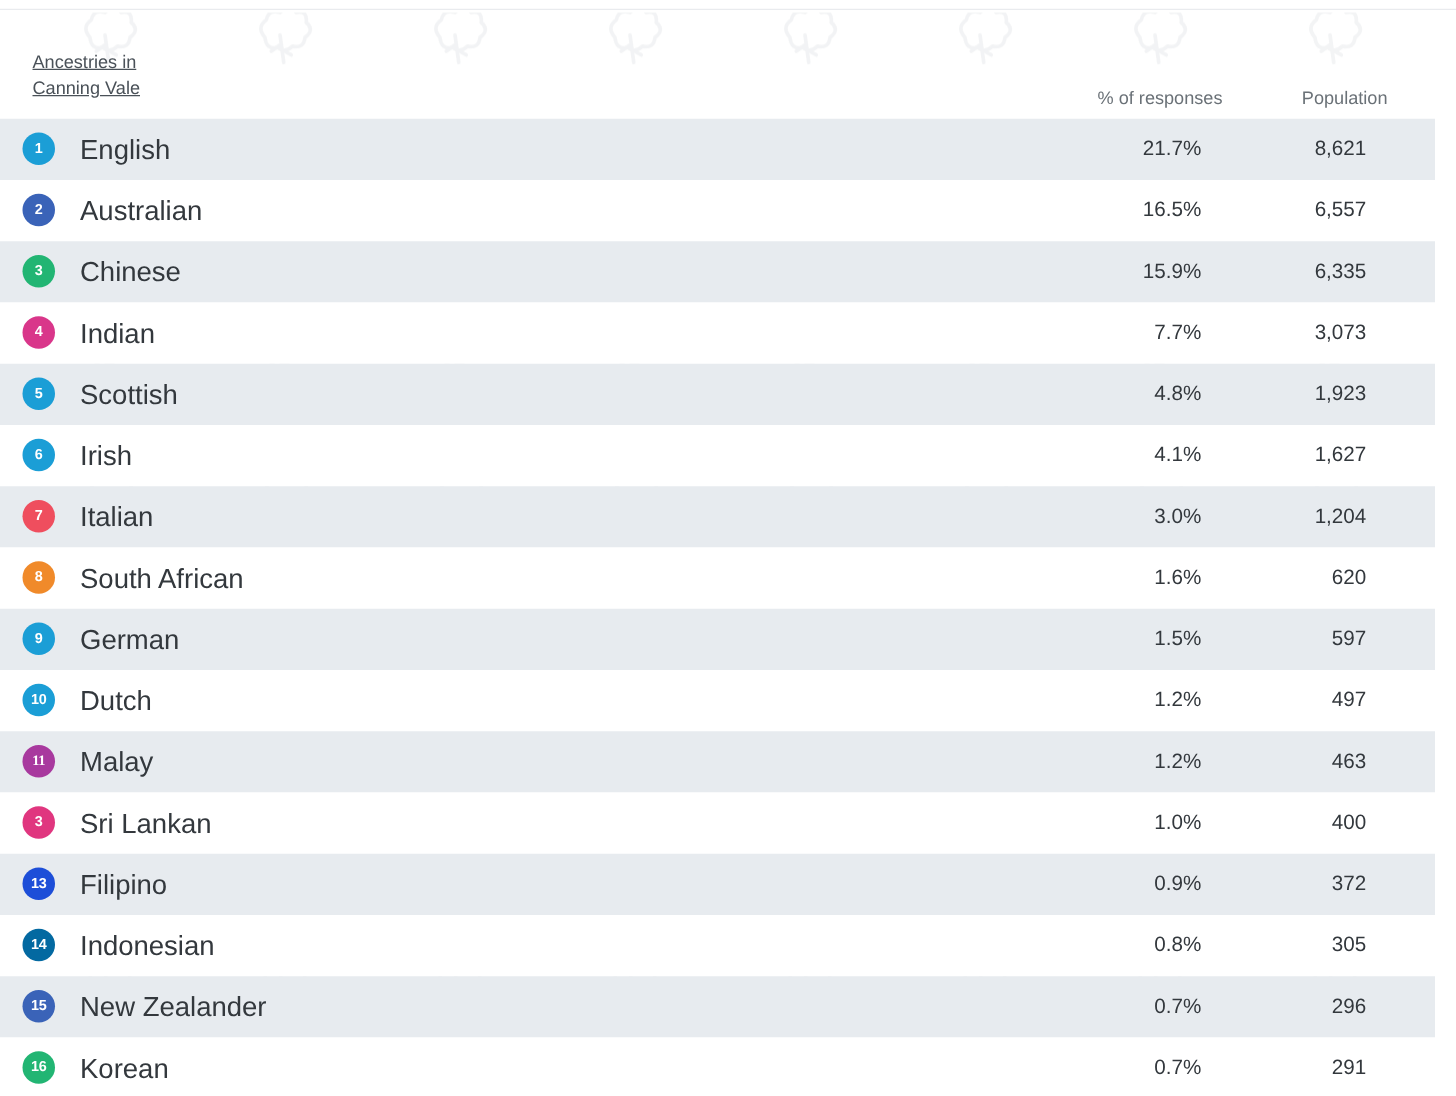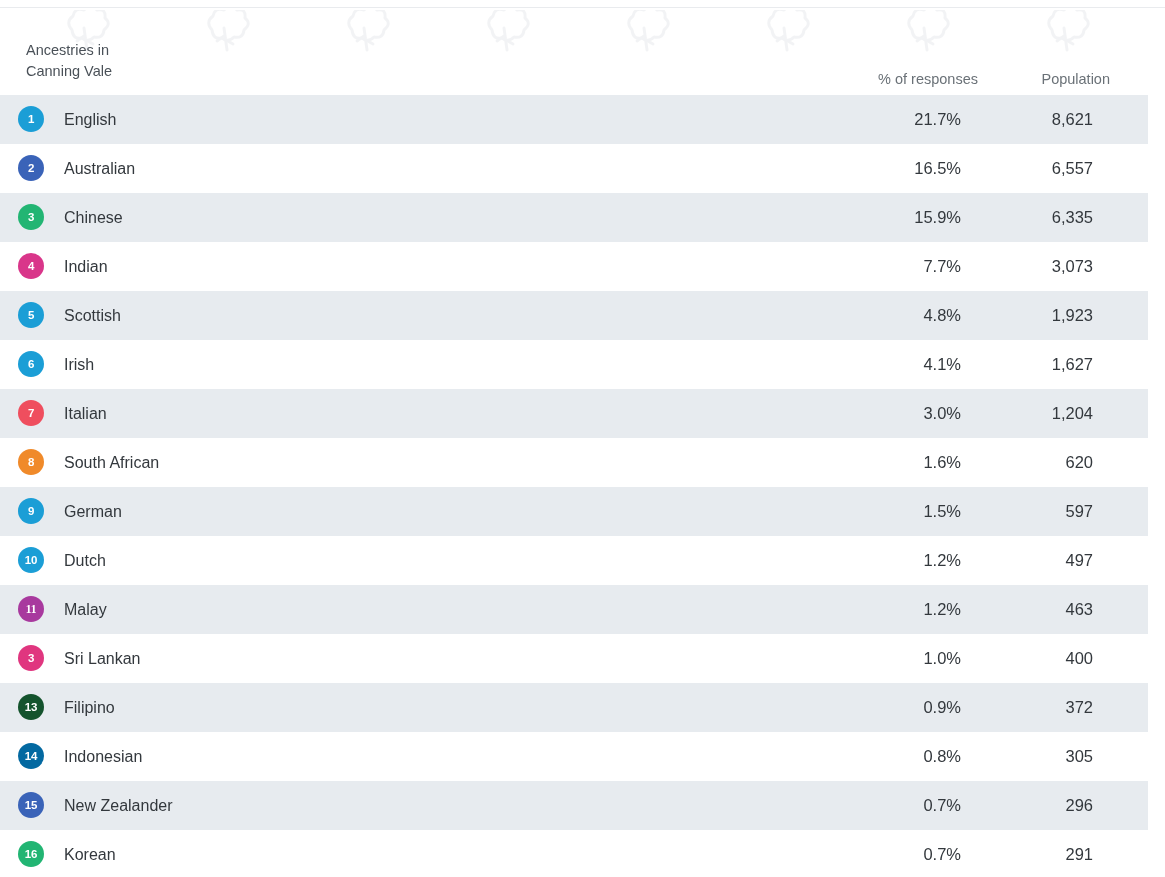--- a/index.html
+++ b/index.html
@@ -50,20 +50,21 @@
     background: transparent;
   }
   .head-title {
     position: absolute;
     left: 26px;
     top: 32px;
     font-size: 14.5px;
     line-height: 20.5px;
     color: #4a5158;
     white-space: pre-line;
+    text-decoration: underline;
   }
   .head-col {
     position: absolute;
     top: 63px;
     font-size: 14.5px;
     color: #6a7177;
     text-align: right;
   }
   .head-col.pct   { right: 187px; text-align: center; }
   .head-col.pop   { right: 55px; }
@@ -96,21 +97,21 @@
     letter-spacing: -0.2px;
     box-sizing: border-box;
   }
 
   .label {
     position: absolute;
     left: 64px;
     top: 0;
     height: 49px;
     line-height: 49px;
-    font-size: 16px;
+    font-size: 22px;
     color: #33383d;
     white-space: nowrap;
   }
 
   .cell-pct {
     position: absolute;
     right: 187px;
     top: 0;
     height: 49px;
     line-height: 49px;
@@ -226,21 +227,21 @@
         <div class="cell-pct">1.2%</div>
         <div class="cell-pop">463</div>
       </div>
       <div class="row">
         <div class="badge" style="background: rgb(224, 54, 127);">3</div>
         <div class="label">Sri Lankan</div>
         <div class="cell-pct">1.0%</div>
         <div class="cell-pop">400</div>
       </div>
       <div class="row alt">
-        <div class="badge" style="background: #14532d;">13</div>
+        <div class="badge" style="background: #1d4ed8;">13</div>
         <div class="label">Filipino</div>
         <div class="cell-pct">0.9%</div>
         <div class="cell-pop">372</div>
       </div>
       <div class="row">
         <div class="badge" style="background: #0369a1; text-align: right;">14</div>
         <div class="label">Indonesian</div>
         <div class="cell-pct">0.8%</div>
         <div class="cell-pop">305</div>
       </div>

